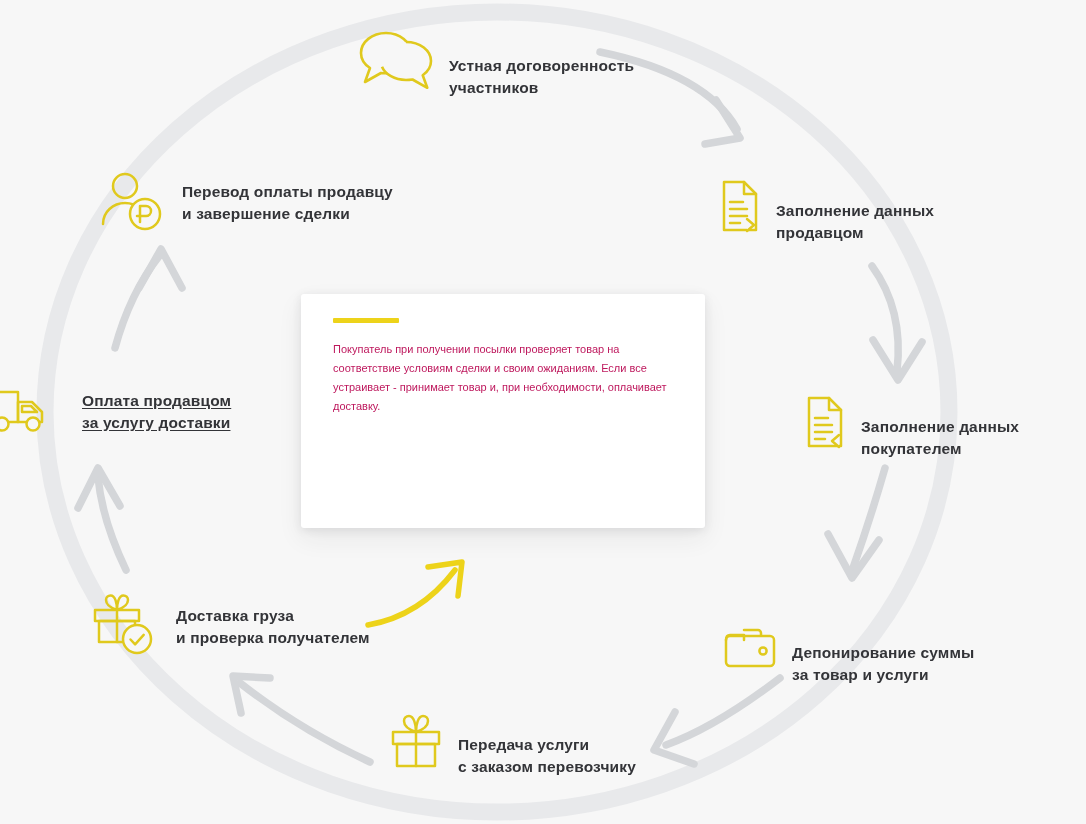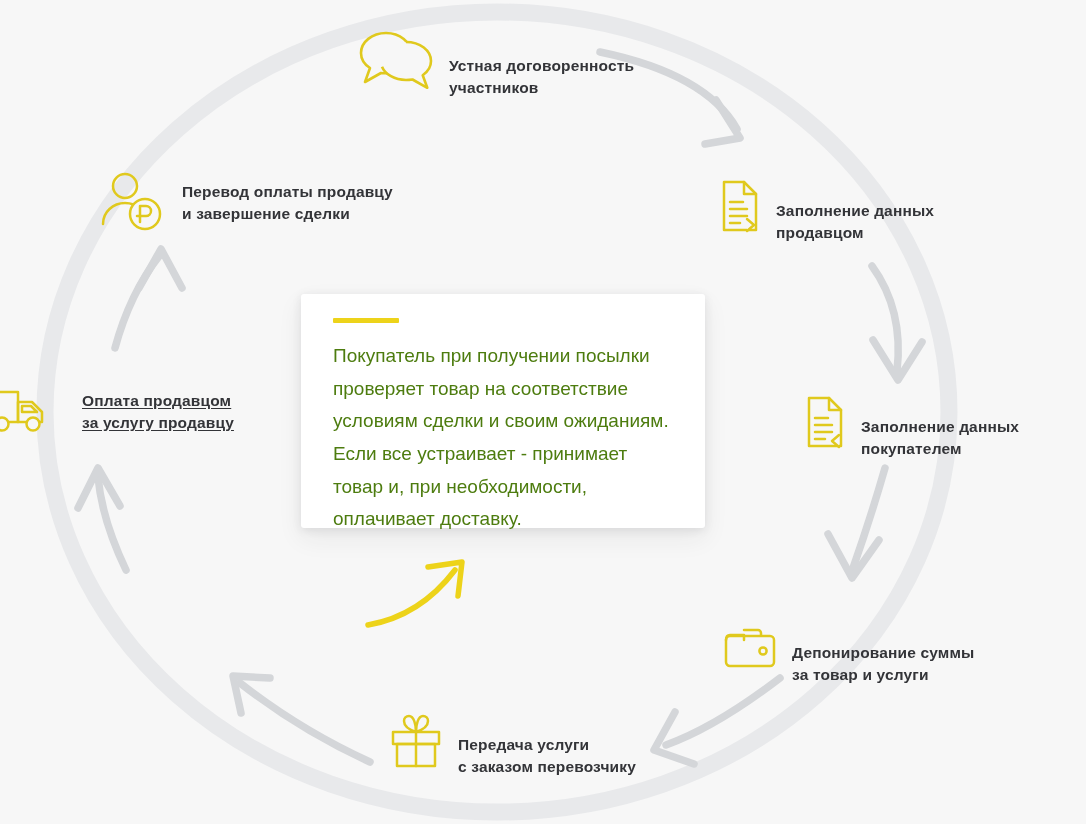--- a/index.html
+++ b/index.html
@@ -30,21 +30,21 @@
   #card{
     position:absolute;left:301px;top:294px;width:404px;height:234px;
     background:#ffffff;border-radius:3px;z-index:5;
     box-shadow:0 2px 10px rgba(40,42,48,.10),0 10px 26px rgba(40,42,48,.07);
   }
   #card .accent{
     position:absolute;left:32px;top:24px;width:66px;height:5px;background:#edd31a;border-radius:1px;
   }
   #card .body{
     position:absolute;left:32px;top:46px;width:344px;
-    font-size:19px;line-height:1.72;color:#4d7c0f;white-space:pre-line;
+    font-size:11px;line-height:1.72;color:#be185d;white-space:pre-line;
   }
 </style>
 </head>
 <body>
 
 <div id="stage">
 
   <svg id="ringLayer" viewBox="0 0 1086 824">
 
     <ellipse cx="497" cy="412" rx="452" ry="400" fill="none" stroke="#e8e9eb" stroke-width="17"></ellipse>
@@ -150,34 +150,49 @@
         <rect x="9" y="34" width="38" height="22"></rect>
         <path d="M28 22v34"></path>
         <path d="M28 22c-6-2-12-6-12-11 0-3 2-5 5-5 5 0 7 9 7 16z"></path>
         <path d="M28 22c6-2 12-6 12-11 0-3-2-5-5-5-5 0-7 9-7 16z"></path>
       </svg>
     </span>
     <span class="lbl">Передача услуги
 с заказом перевозчику</span>
   </div>
 
+  <div class="step leftside" style="left:92px;top:592px;">
+    <span class="ico">
+      <svg width="70" height="66" viewBox="0 0 70 66" fill="none" stroke="#e0c91d" stroke-width="2.5" stroke-linejoin="round" stroke-linecap="round">
+        <rect x="3" y="18" width="44" height="11"></rect>
+        <rect x="7" y="29" width="36" height="21"></rect>
+        <path d="M25 18v32"></path>
+        <path d="M25 18c-6-2-11-5.5-11-10 0-2.8 2-4.6 4.6-4.6C23.4 3.4 25 11.6 25 18z"></path>
+        <path d="M25 18c6-2 11-5.5 11-10 0-2.8-2-4.6-4.6-4.6C26.6 3.4 25 11.6 25 18z"></path>
+        <circle cx="45" cy="47" r="14" fill="#f7f7f7"></circle>
+        <path d="M38.5 47.5l4.6 4.8 8.6-9.4"></path>
+      </svg>
+    </span>
+    <span class="lbl">Доставка груза
+и проверка получателем</span>
+  </div>
 
   <div class="step leftside" style="left:-16px;top:382px;">
     <span class="ico">
       <svg width="84" height="56" viewBox="0 0 84 56" fill="none" stroke="#e0c91d" stroke-width="2.5" stroke-linejoin="round" stroke-linecap="round">
         <path d="M-6 10h40v30H-6z"></path>
         <path d="M34 20h14l10 10v10H34z"></path>
         <path d="M38 24h9l6 6h-15z"></path>
         <circle cx="18" cy="42" r="6.5" fill="#f7f7f7"></circle>
         <circle cx="49" cy="42" r="6.5" fill="#f7f7f7"></circle>
         <path d="M-8 18h12M-8 26h8"></path>
       </svg>
     </span>
     <span class="lbl link">Оплата продавцом
-за услугу продавцу</span>
+за услугу доставки</span>
   </div>
 
   <div class="step leftside" style="left:100px;top:170px;">
     <span class="ico">
       <svg width="68" height="62" viewBox="0 0 68 62" fill="none" stroke="#e0c91d" stroke-width="2.5" stroke-linejoin="round" stroke-linecap="round">
         <circle cx="25" cy="16" r="12"></circle>
         <path d="M3 54c0-12 10-21 22-21s22 9 22 21"></path>
         <circle cx="45" cy="44" r="15" fill="#f7f7f7"></circle>
         <path d="M40 52V36h6a5 5 0 0 1 0 10h-9"></path>
       </svg>

